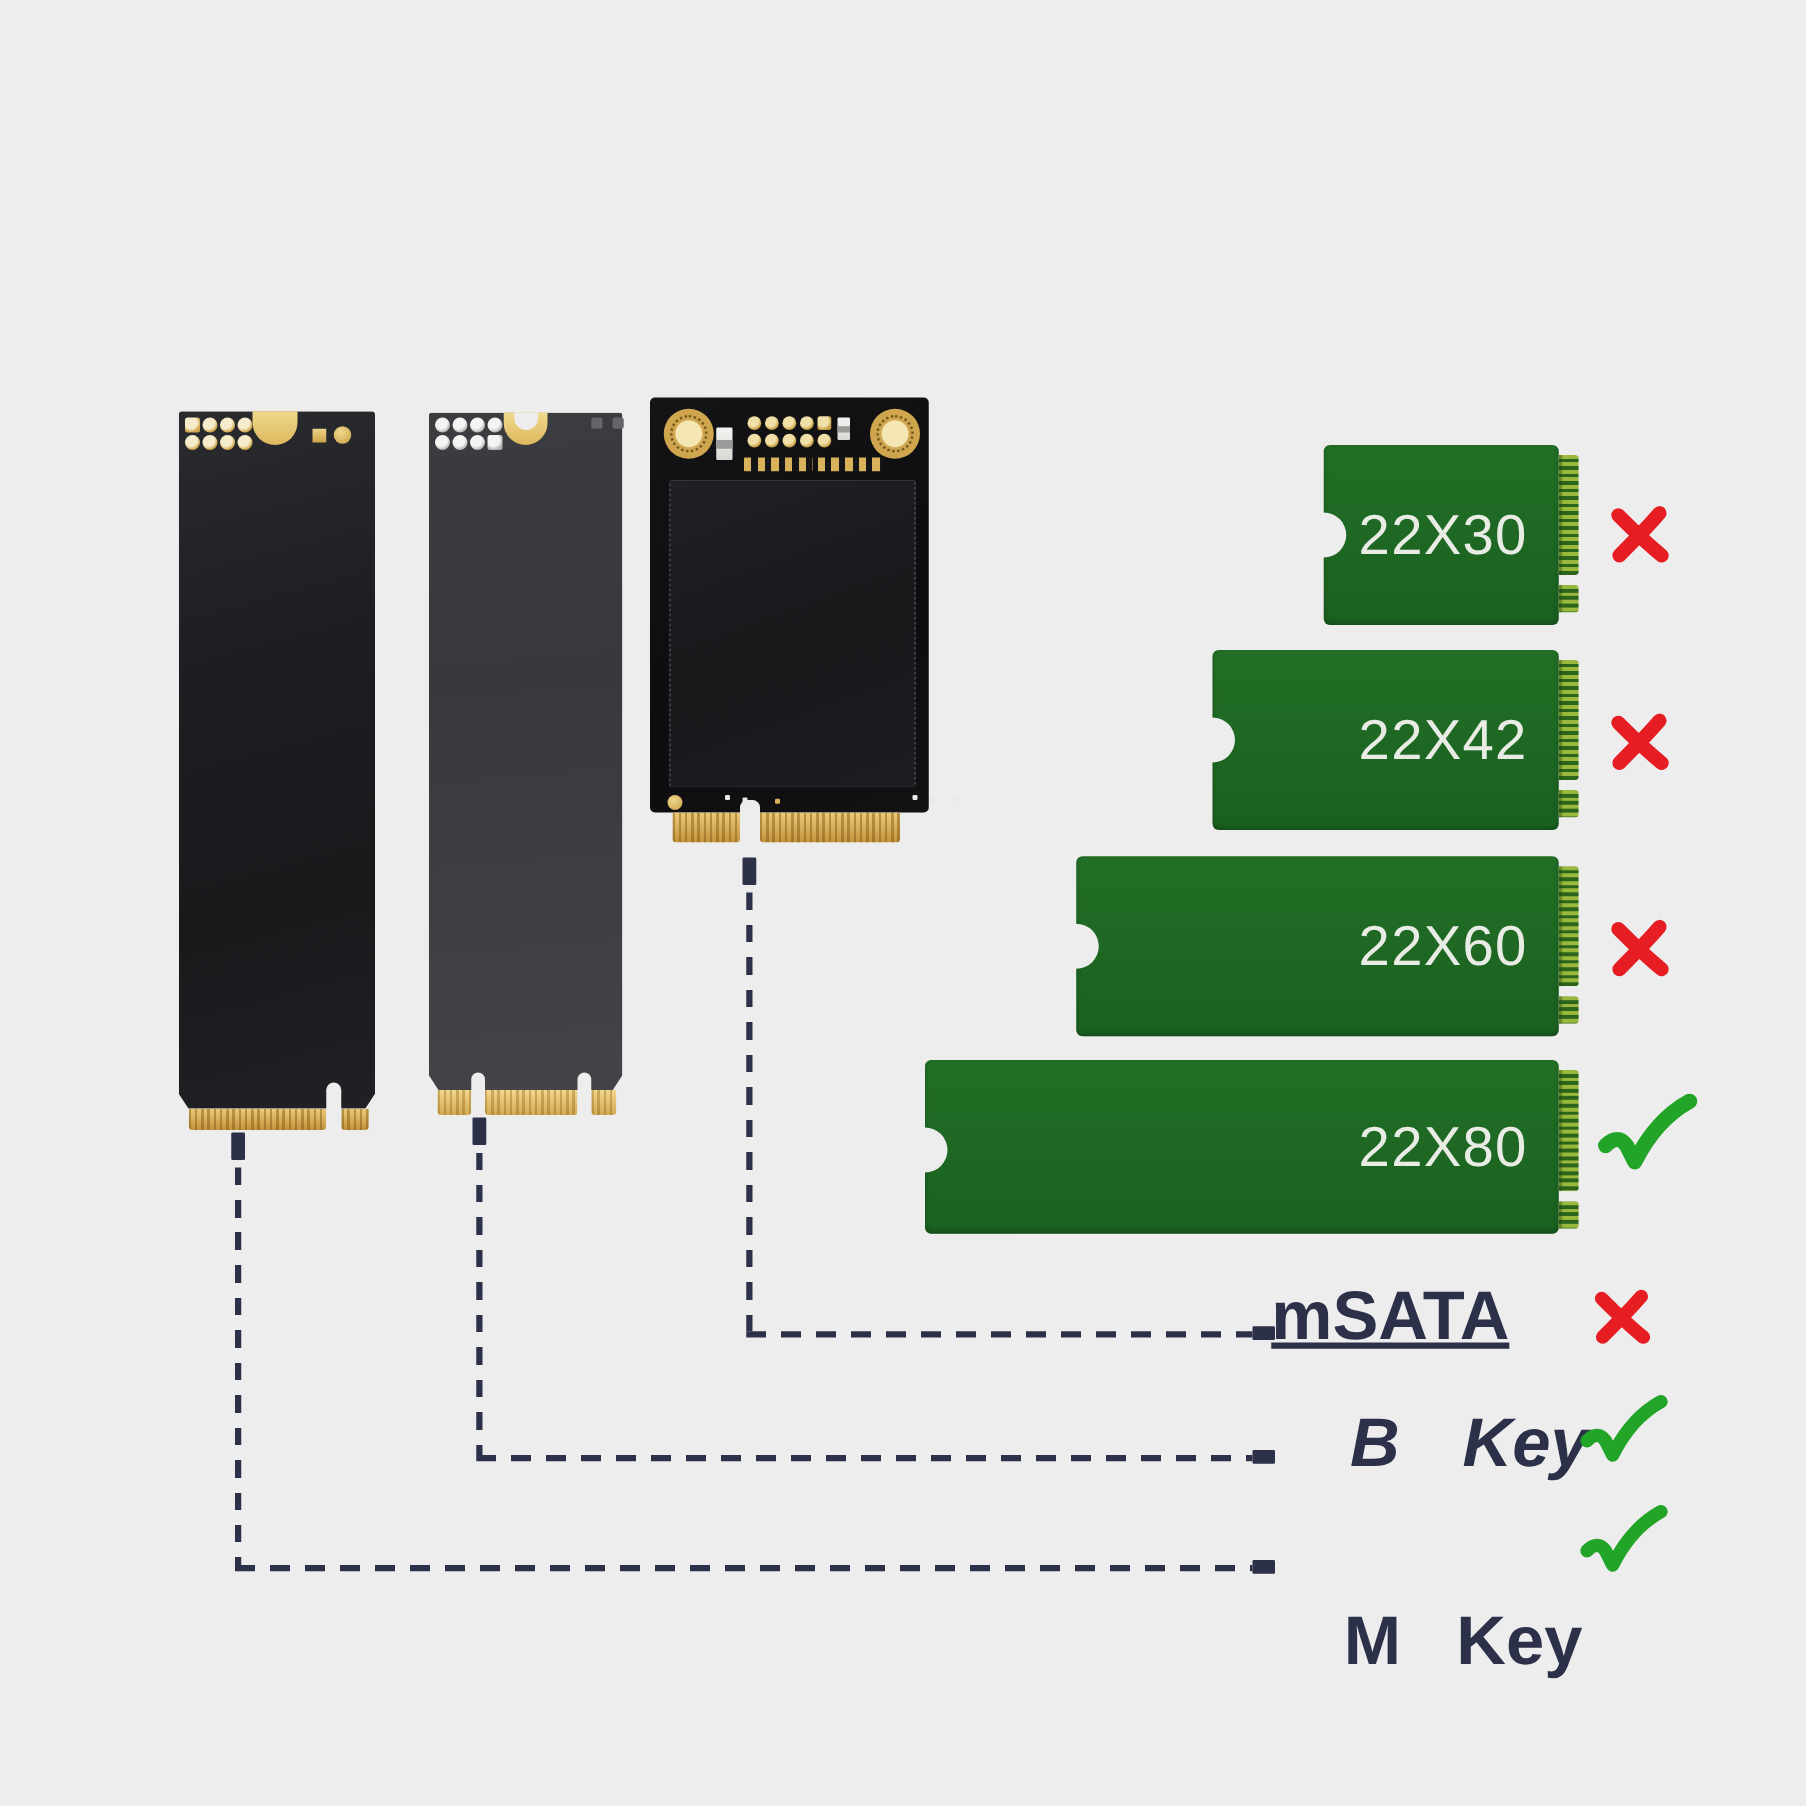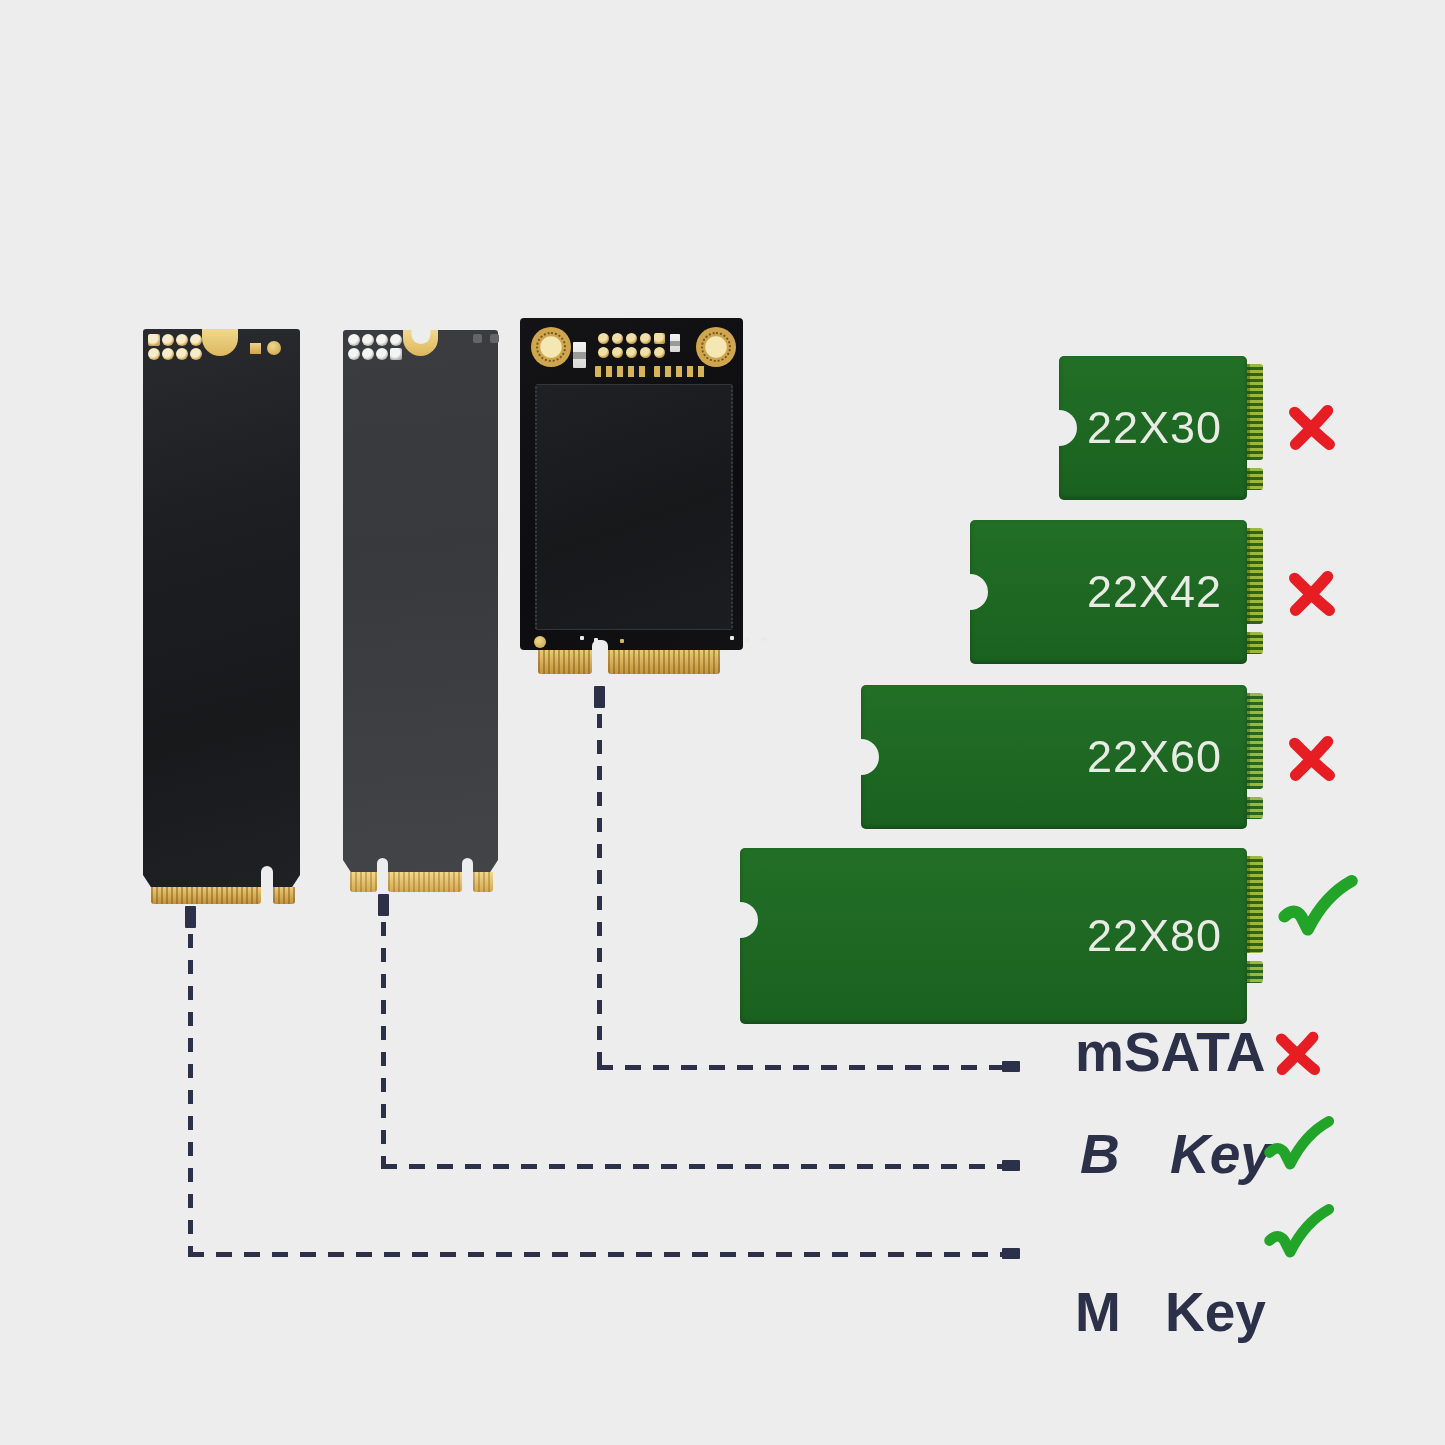--- a/index.html
+++ b/index.html
@@ -190,21 +190,21 @@
   <span class="edge-conn" style="top:8px;height:96px;"></span>
   <span class="edge-conn" style="top:112px;height:22px;"></span>
   <span class="label">22X42</span>
 </div>
 <div class="size-card" style="left:861px;top:685px;width:386px;height:144px;">
   <span class="notch" style="top:54px;"></span>
   <span class="edge-conn" style="top:8px;height:96px;"></span>
   <span class="edge-conn" style="top:112px;height:22px;"></span>
   <span class="label">22X60</span>
 </div>
-<div class="size-card" style="left:740px;top:848px;width:507px;height:176px;">
+<div class="size-card" style="left:740px;top:848px;width:507px;height:139px;">
   <span class="notch" style="top:54px;"></span>
   <span class="edge-conn" style="top:8px;height:97px;"></span>
   <span class="edge-conn" style="top:113px;height:22px;"></span>
   <span class="label">22X80</span>
 </div>
 
 <svg class="mark" style="left:1286px;top:399px;" width="52" height="56" viewBox="0 0 60 60">
   <path d="M10 13 C22 25 36 39 50 50" stroke="#e71d24" stroke-width="13" stroke-linecap="round" fill="none"></path>
   <path d="M48 11 C36 25 22 39 11 50" stroke="#e71d24" stroke-width="13" stroke-linecap="round" fill="none"></path>
 </svg>
@@ -228,21 +228,21 @@
 <div class="cap" style="left:378px;top:894px;width:11px;height:22px;"></div>
 <div class="vline" style="left:381px;top:922px;height:242px;"></div>
 <div class="hline" style="left:381px;top:1164px;width:621px;"></div>
 <div class="cap" style="left:1002px;top:1160px;width:18px;height:11px;"></div>
 
 <div class="cap" style="left:594px;top:686px;width:11px;height:22px;"></div>
 <div class="vline" style="left:597px;top:714px;height:351px;"></div>
 <div class="hline" style="left:597px;top:1065px;width:405px;"></div>
 <div class="cap" style="left:1002px;top:1061px;width:18px;height:11px;"></div>
 
-<div class="key-row" style="left:1075px;top:1020px;">
+<div class="key-row" style="left:1017px;top:1020px;text-decoration:underline;">
   <span>mSATA</span>
 </div>
 <svg class="mark" style="left:1273px;top:1026px;" width="50" height="54" viewBox="0 0 60 60">
   <path d="M10 13 C22 25 36 39 50 50" stroke="#e71d24" stroke-width="13" stroke-linecap="round" fill="none"></path>
   <path d="M48 11 C36 25 22 39 11 50" stroke="#e71d24" stroke-width="13" stroke-linecap="round" fill="none"></path>
 </svg>
 
 <div class="key-row" style="left:1080px;top:1122px;font-style:italic;">
   <span class="letter">B</span><span>Key</span>
 </div>

